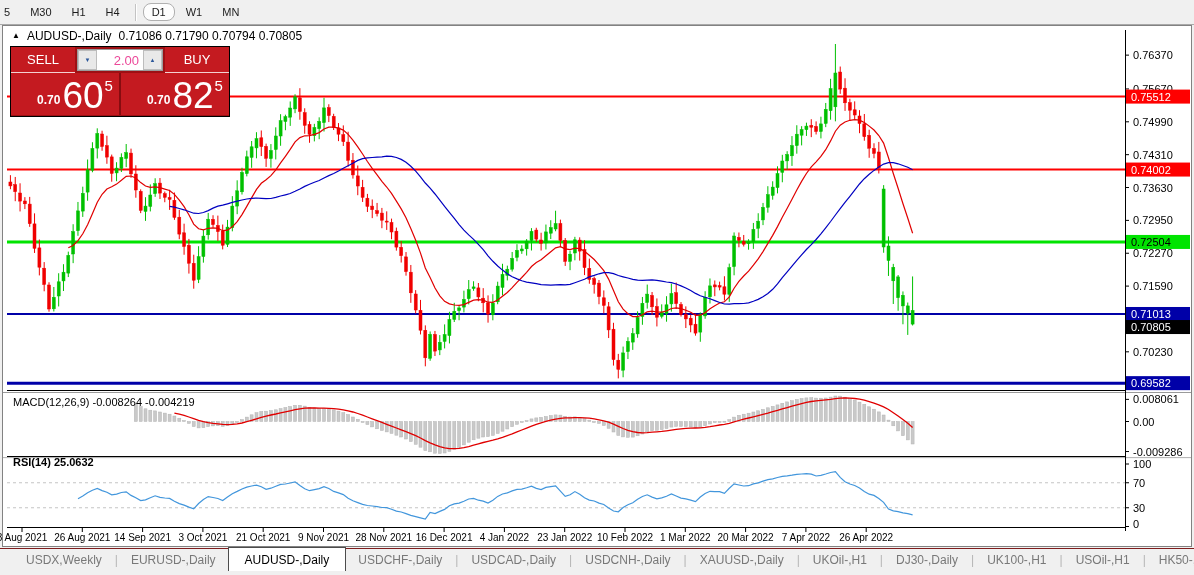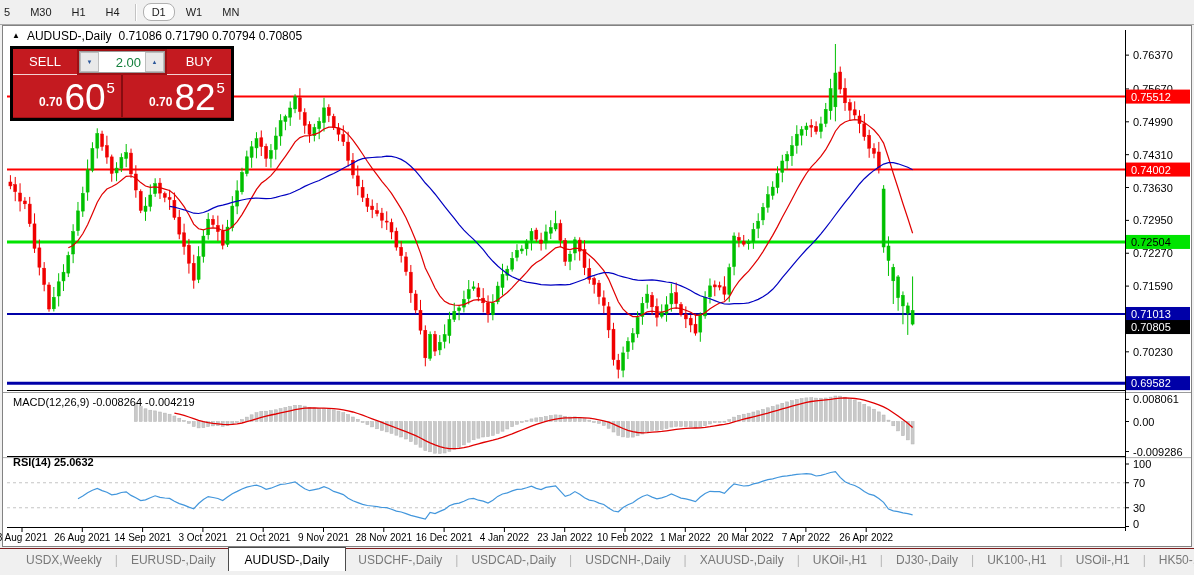--- a/index.html
+++ b/index.html
@@ -15,29 +15,29 @@
   
   .chart-window{position:absolute;left:2px;top:25px;width:1188px;height:520px;
     background:#fff;border:1px solid #828282;z-index:1;}
   #chart-svg{position:absolute;left:0;top:0;z-index:2;}
   
   .chart-title{position:absolute;left:12px;top:29px;z-index:5;display:flex;align-items:center;
     gap:7px;font-size:12px;color:#000;}
   .chart-title .tri{font-size:8px;line-height:1;cursor:pointer;}
   
   .trade-panel{position:absolute;left:10px;top:46px;width:218px;height:69px;z-index:5;
-    background:#9e1014;border:3px solid #000000;}
+    background:#9e1014;border:1px solid #000000;}
   .tp-top{display:flex;height:26px;align-items:stretch;}
   .tp-btn{width:64px;background:#c41a20;color:#fff;border:none;outline:none;
     border-bottom:1px solid rgba(255,255,255,.8);font-family:"Liberation Sans",sans-serif;
     font-size:13px;cursor:pointer;}
   .tp-spin{flex:1;display:flex;margin:2px 2px;background:#fff;border:1px solid #9b9b9b;}
   .spin-btn{width:19px;background:#e9e9e9;border:1px solid #bdbdbd;margin:0;padding:0;
     font-size:6px;color:#2b579a;cursor:pointer;display:flex;align-items:center;justify-content:center;}
-  .tp-vol{flex:1;text-align:right;font-size:13px;color:#15803d;padding:3px 4px 0 0;}
+  .tp-vol{flex:1;text-align:right;font-size:13px;color:#ec4899;padding:3px 4px 0 0;}
   .tp-bottom{display:flex;height:42px;}
   .tp-price{flex:1;background:#c41a20;color:#fff;display:flex;align-items:flex-end;
     justify-content:center;padding-bottom:4px;cursor:pointer;}
   .tp-divider{width:2px;background:#870c10;}
   .tp-sm{font-size:12px;font-weight:bold;margin-right:2px;margin-bottom:4px;padding-left:20px;}
   .tp-big{font-size:37px;line-height:.82;}
   .tp-sup{font-size:15px;margin-left:1px;margin-bottom:17px;}
   
   .ind-label{position:absolute;z-index:4;font-size:11px;color:#000;left:13px;}
   #macd-label{top:396px;}

